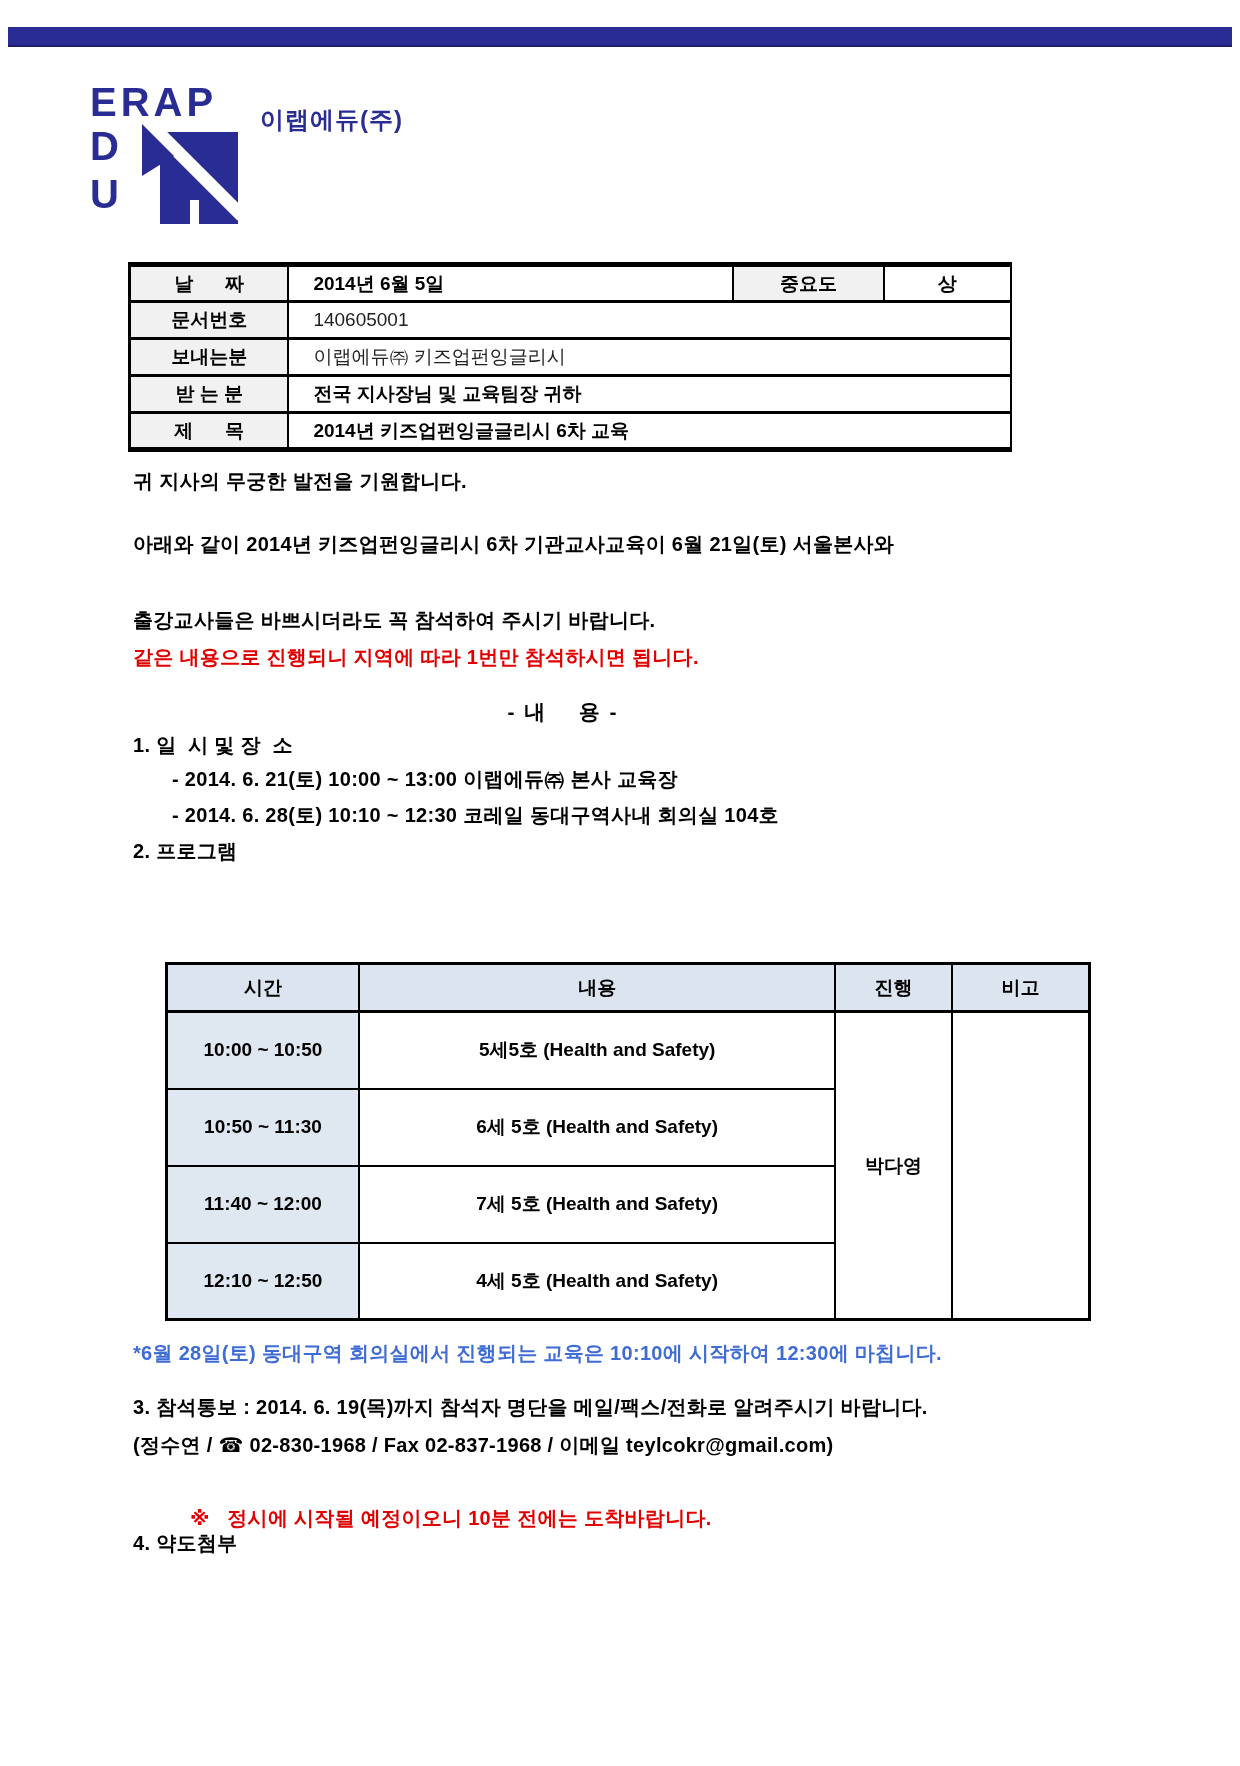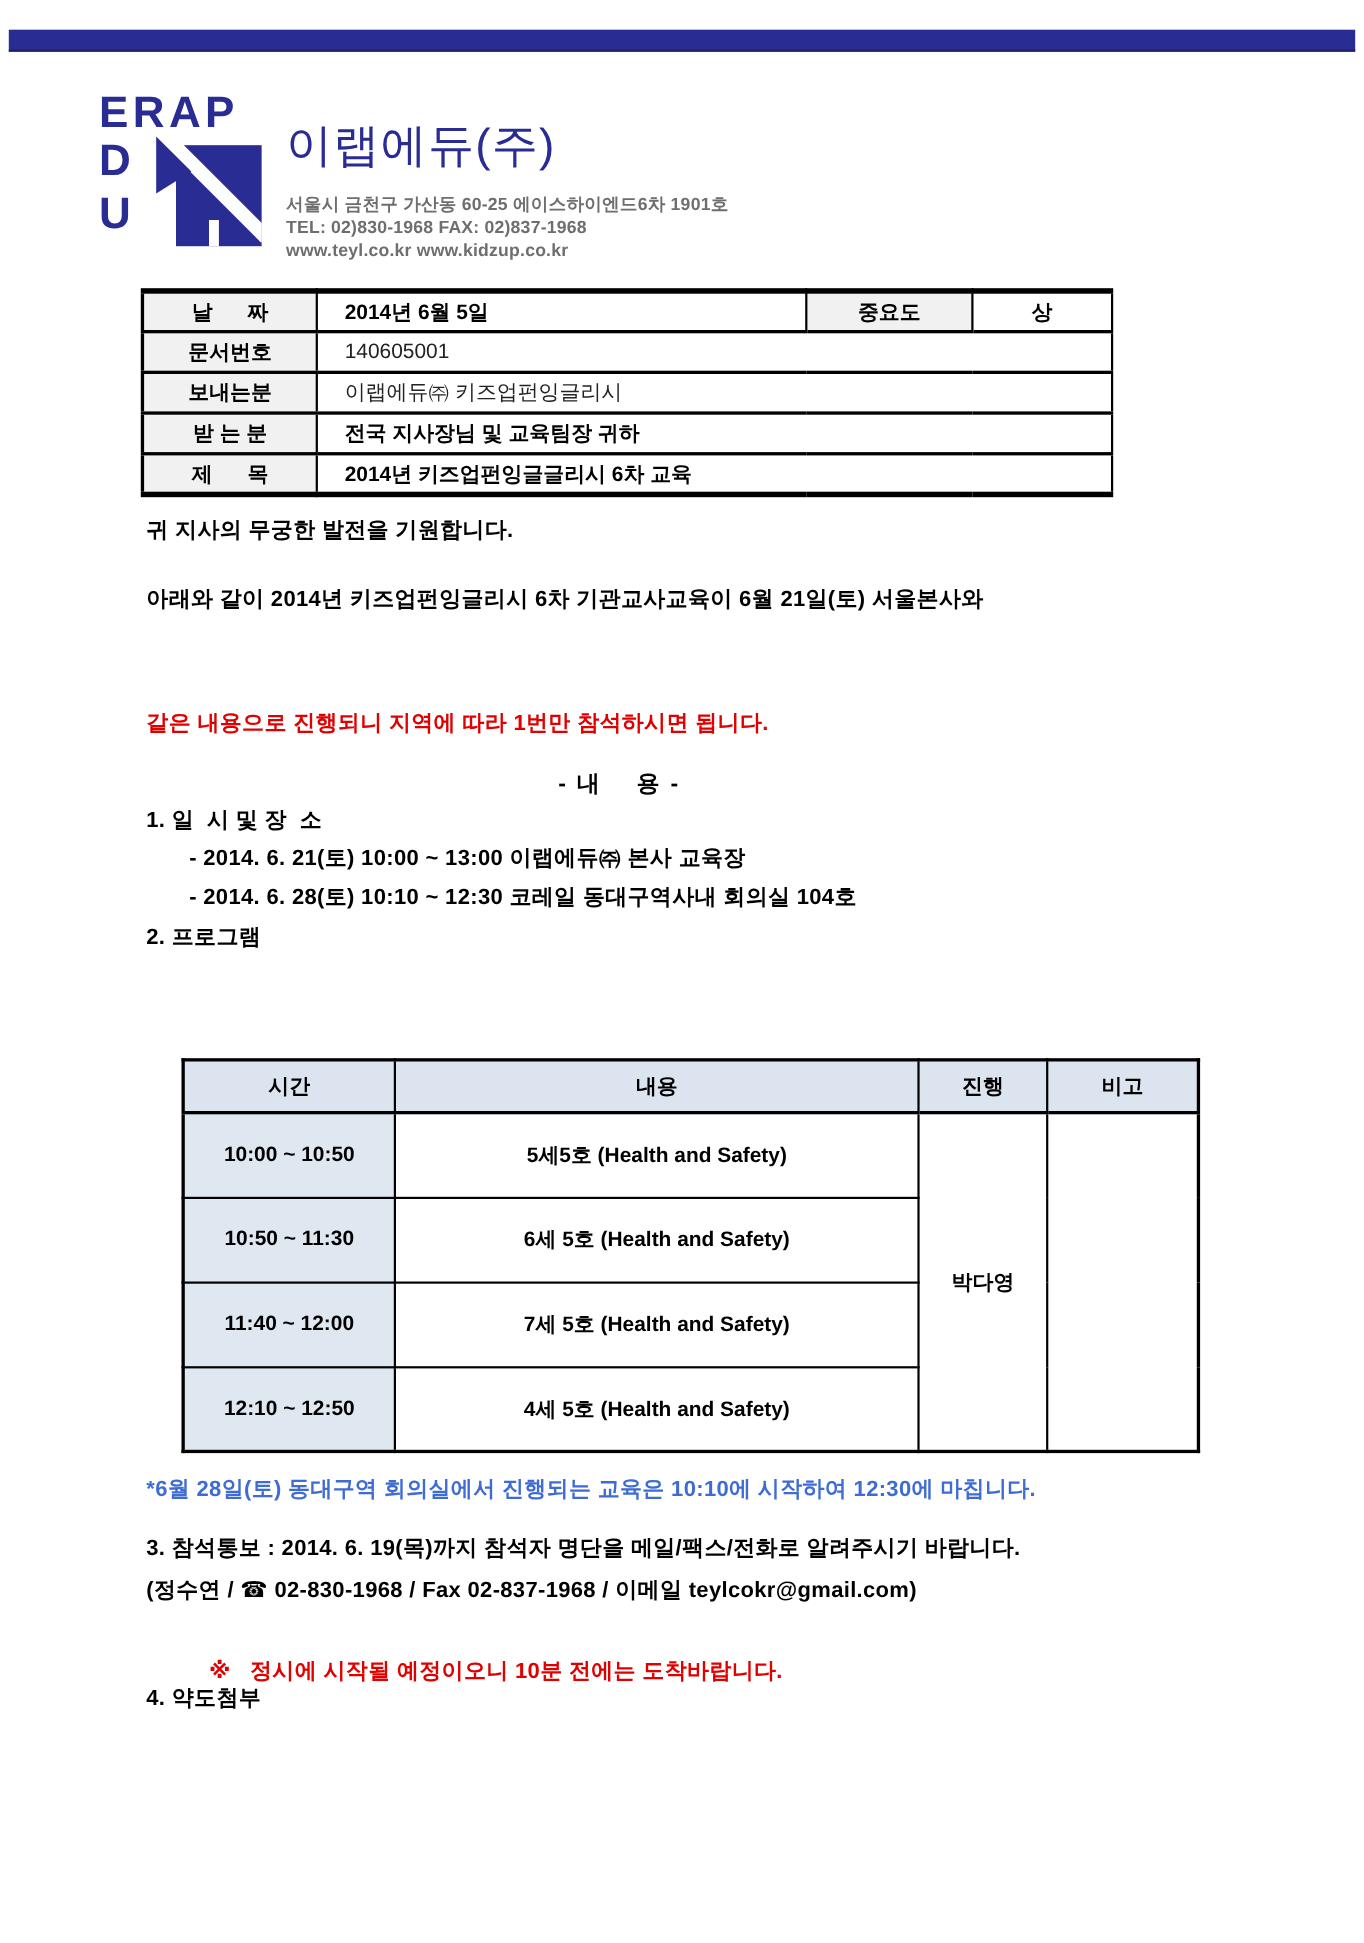--- a/index.html
+++ b/index.html
@@ -15,21 +15,21 @@
     background:#292c92; border-bottom:2px solid #1d1f6e;
   }
   
   .letterhead { position:absolute; left:90px; top:82px; display:flex; }
   .logo { width:152px; height:145px; position:relative; color:#292c92; }
   .logo-row1 { font-size:40px; font-weight:bold; letter-spacing:4px; line-height:40px; }
   .logo-mid { display:flex; align-items:flex-start; }
   .logo-letters { display:flex; flex-direction:column; font-size:40px; font-weight:bold; line-height:48px; width:48px; }
   .logo-mark { width:100px; height:100px; margin-top:2px; }
   .company { margin-left:18px; padding-top:22px; }
-  .company-name { color:#292c92; font-size:42px; font-weight:normal; letter-spacing:1px; }
+  .company-name { color:#292c92; font-size:24px; font-weight:bold; letter-spacing:1px; }
   .company-lines { margin-top:16px; color:#6e6e6e; font-size:16px; font-weight:bold; line-height:21px; letter-spacing:0.2px; }
   
   table { border-collapse:collapse; }
   .info-table {
     position:absolute; left:128px; top:262px; width:884px;
     border-top:5px solid #000; border-bottom:5px solid #000;
     border-left:3px solid #000; border-right:2px solid #000;
   }
   .info-table td { border:2px solid #000; border-top:3px solid #000; border-bottom:3px solid #000; height:37px; font-size:19px; vertical-align:middle; }
   .info-table td.lbl { background:#f1f1f1; text-align:center; white-space:pre; }
@@ -70,25 +70,20 @@
         <svg class="logo-mark" viewBox="0 0 100 100">
           <rect x="22" y="8" width="78" height="92" fill="#292c92"></rect>
           <line x1="8" y1="-4" x2="104" y2="92" stroke="#ffffff" stroke-width="13"></line>
           <polygon points="4,0 36,32 4,52" fill="#292c92"></polygon>
           <rect x="52" y="76" width="9" height="24" fill="#ffffff"></rect>
         </svg>
       </div>
     </div>
     <div class="company">
       <div class="company-name">이랩에듀(주)</div>
-      <div class="company-lines">
-        <div>서울시 금천구 가산동 60-25 에이스하이엔드6차 1901호</div>
-        <div>TEL: 02)830-1968   FAX: 02)837-1968</div>
-        <div>www.teyl.co.kr   www.kidzup.co.kr</div>
-      </div>
     </div>
   </div>
 
   <table class="info-table">
     <colgroup>
         <col style="width:170px">
         <col style="width:497px">
         <col style="width:163px">
         <col style="width:142px">
       </colgroup>
@@ -113,20 +108,21 @@
     </tr>
     <tr>
       <td class="lbl">제      목</td>
       <td class="val" colspan="3">2014년 키즈업펀잉글글리시 6차 교육</td>
     </tr>
   </tbody>
     </table>
 
   <div class="bodytext" style="top:468px;">귀 지사의 무궁한 발전을 기원합니다.</div>
   <div class="bodytext" style="top:531px;">아래와 같이 2014년 키즈업펀잉글리시 6차 기관교사교육이 6월 21일(토) 서울본사와</div>
+  <div class="bodytext" style="top:607px;">출강교사들은 바쁘시더라도 꼭 참석하여 주시기 바랍니다.</div>
   <div class="bodytext red" style="top:644px;">같은 내용으로 진행되니 지역에 따라 1번만 참석하시면 됩니다.</div>
 
   <div class="heading-center" style="top:698px;">- 내    용 -</div>
 
   <div class="bodytext" style="top:732px;">1. 일  시 및 장  소</div>
   <div class="bodytext" style="top:766px; left:172px;">- 2014. 6. 21(토) 10:00 ~ 13:00 이랩에듀㈜ 본사 교육장</div>
   <div class="bodytext" style="top:802px; left:172px;">- 2014. 6. 28(토) 10:10 ~ 12:30 코레일 동대구역사내 회의실 104호</div>
   <div class="bodytext" style="top:838px;">2. 프로그램</div>
 
   <table class="prog-table">

